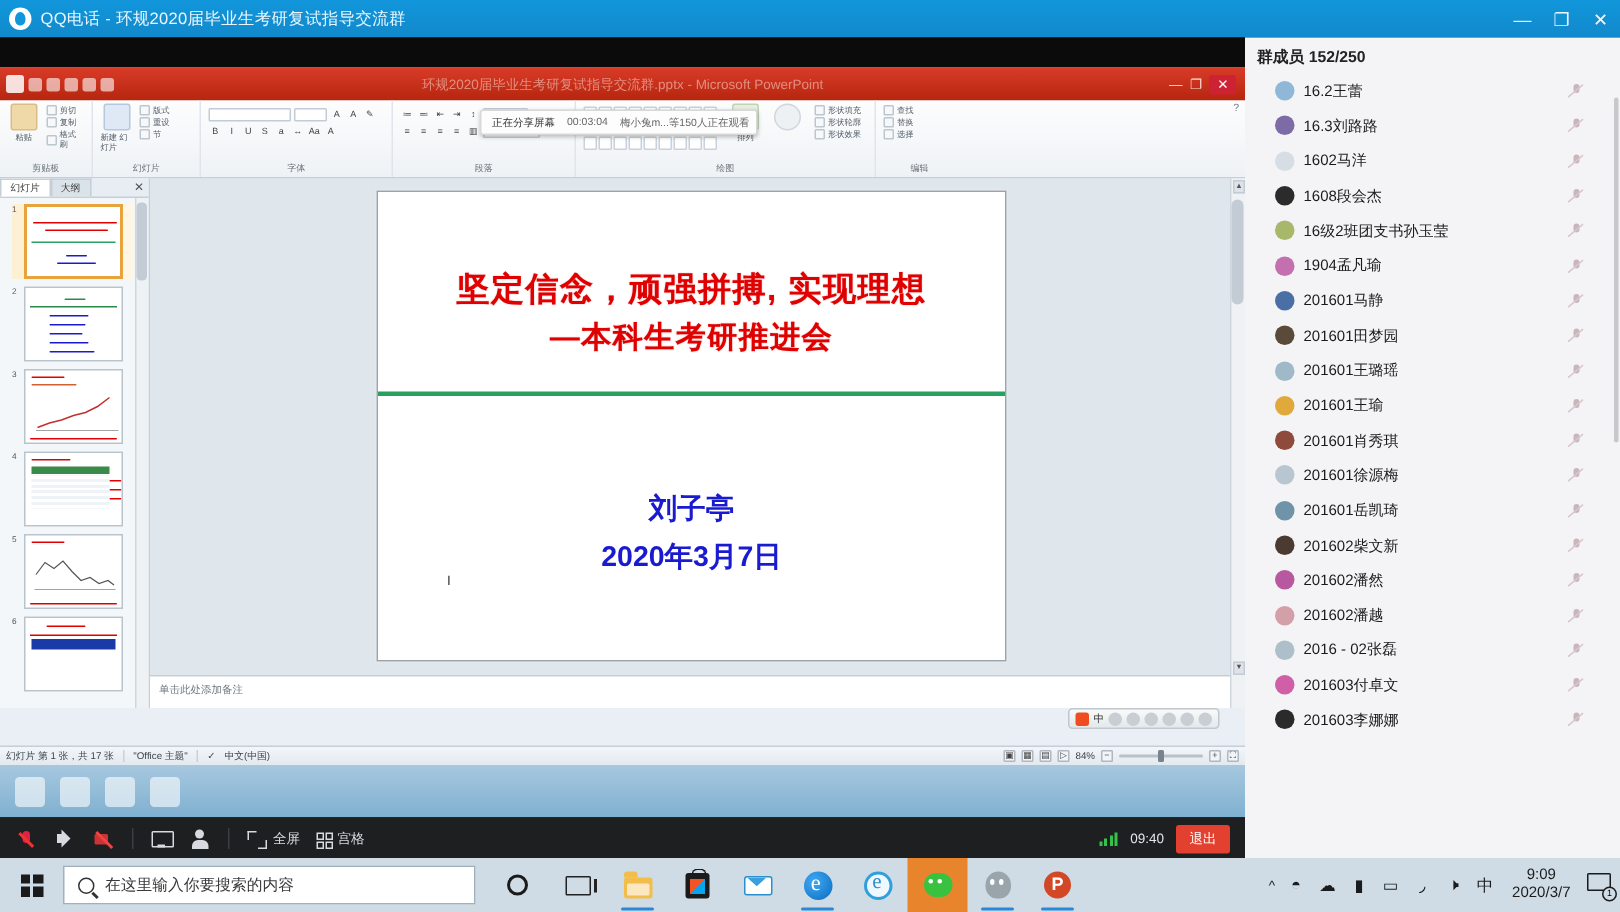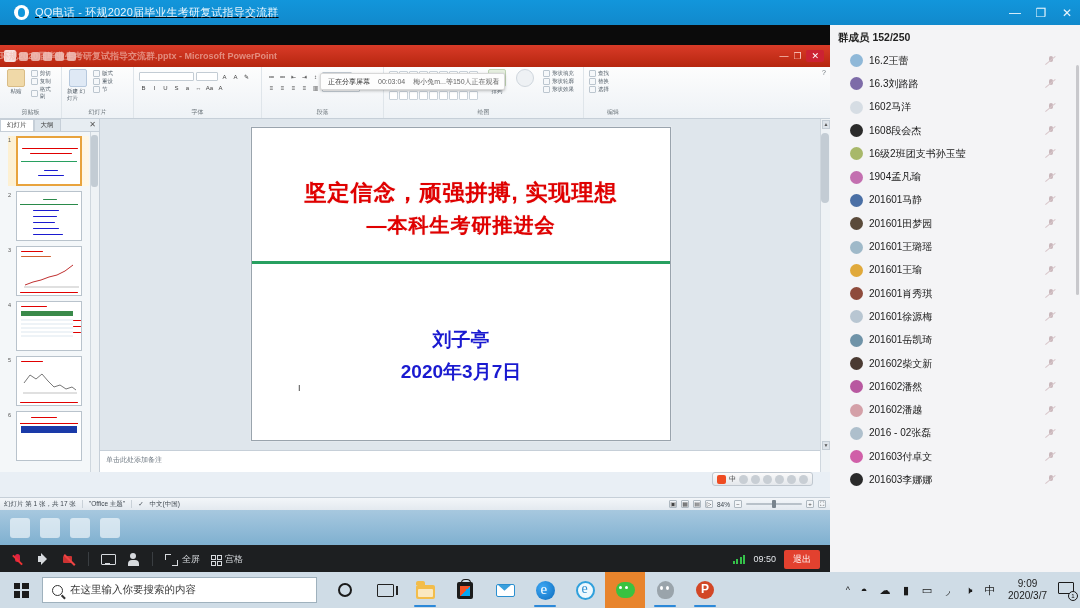--- a/index.html
+++ b/index.html
@@ -7,21 +7,21 @@
     width: 1080px; height: 608px; overflow: hidden;
     font-family: "Liberation Sans", "DejaVu Sans", sans-serif;
     background: #000;
   }
   #root { position: relative; width: 1080px; height: 608px; }
 
   
   .qq-titlebar {
     position: absolute; left: 0; top: 0; width: 1080px; height: 25px;
     background: linear-gradient(#1296db, #1189cc);
-    display: flex; align-items: center; padding-left: 14px; text-decoration: underline;
+    display: flex; align-items: center; padding-left: 6px;
   }
   .qq-logo {
     width: 15px; height: 15px; border-radius: 50%;
     background: #fff; position: relative; flex: 0 0 auto; margin-right: 6px;
   }
   .qq-logo::after{
     content:""; position:absolute; left:4px; top:2.5px; width:7px; height:9px;
     border-radius: 50% 50% 45% 45%; background:#1296db;
   }
   .qq-title { color: #eaf6fd; font-size: 11px; letter-spacing: .2px; white-space: nowrap; }
@@ -42,22 +42,22 @@
 
   .ppt-caption {
     position:relative; height:22px;
     background: linear-gradient(#d93b28, #b6260f);
     display:flex; align-items:center;
   }
   .qat { display:flex; align-items:center; gap:3px; padding-left:4px; }
   .qat-ico { width:12px; height:12px; border-radius:2px; background:rgba(255,255,255,.85); }
   .qat-ico.sm { width:9px;height:9px; background:rgba(255,255,255,.6); }
   .ppt-caption-title {
-    position:absolute; left:0; right:0; 
-    font-size:9px; color:#f3bdb2; opacity:.65;font-weight:bold;
+    position:absolute; left:0; right:0; text-align:center;
+    font-size:9px; color:#f3bdb2; opacity:.65;
   }
   .ppt-caption-btns { position:absolute; right:2px; top:0; height:22px; display:flex; align-items:center; gap:5px; padding-right:4px;}
   .ppt-caption-btns span { color:#ffd9d0; font-size:9px; }
   .ppt-caption-btns .x { background:#c23; padding:1px 5px; border-radius:2px; color:#fff;}
 
   
   .share-pill {
     position:absolute; left:320px; top:48px; width:185px; height:17px; z-index:40;
     background:#fdfdfd; border:1px solid #d8d8d8; border-radius:2px;
     display:flex; align-items:center; gap:8px; padding:0 7px;
@@ -667,21 +667,21 @@
         </span>
       <span>宫格</span>
     </div>
     <div class="cb-right">
       <span class="signal">
           <i style="height:3px"></i>
           <i style="height:5px"></i>
           <i style="height:7px"></i>
           <i style="height:9px"></i>
         </span>
-      <span class="cb-timer">09:50</span>
+      <span class="cb-timer">09:40</span>
       <span class="cb-exit">退出</span>
     </div>
   </div>
 
   <div class="members">
     <div class="members-head">群成员 152/250</div>
     <div id="member-rows">
         <div class="member-row">
           <span class="m-avatar" style="background: rgb(143, 184, 216);"></span>
           <span class="m-name">16.2王蕾</span>

